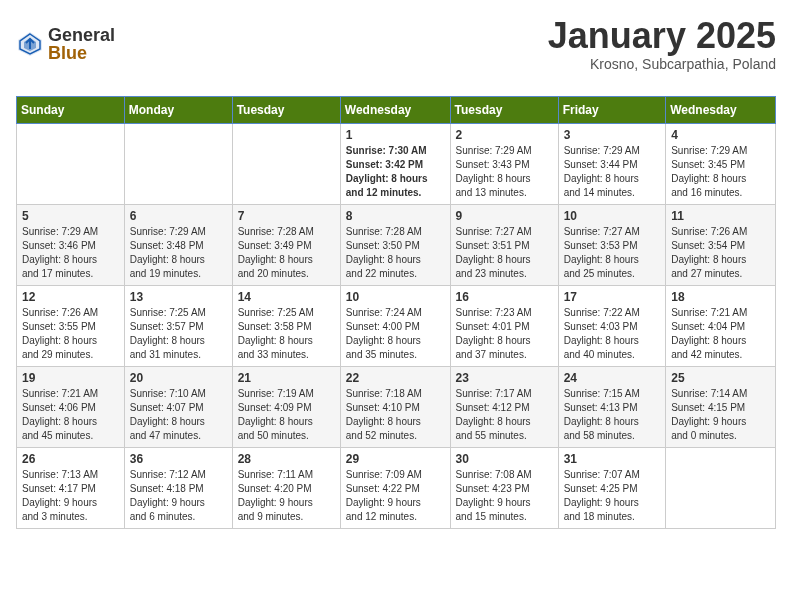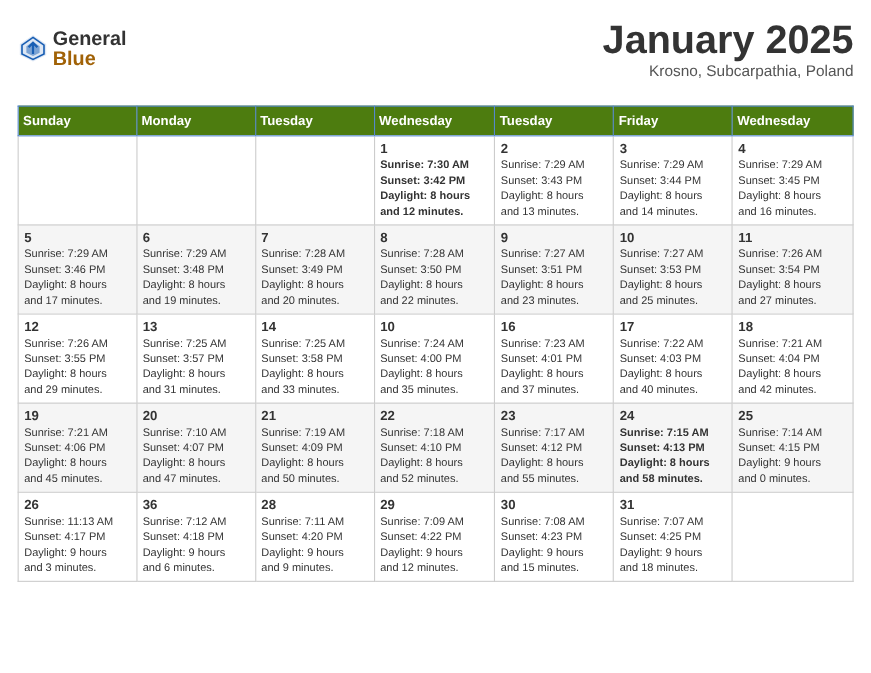--- a/index.html
+++ b/index.html
@@ -295,37 +295,37 @@
         </td>
         <td>
           <div class="day-num">23</div>
           <div class="day-info" style="white-space: pre-line;">Sunrise: 7:17 AM
 Sunset: 4:12 PM
 Daylight: 8 hours
 and 55 minutes.</div>
         </td>
         <td>
           <div class="day-num">24</div>
-          <div class="day-info" style="white-space: pre-line; font-weight: bold;">Sunrise: 7:15 AM
+          <div class="day-info" style="white-space: pre-line;">Sunrise: 7:15 AM
 Sunset: 4:13 PM
 Daylight: 8 hours
 and 58 minutes.</div>
         </td>
         <td>
           <div class="day-num">25</div>
           <div class="day-info" style="white-space: pre-line;">Sunrise: 7:14 AM
 Sunset: 4:15 PM
 Daylight: 9 hours
 and 0 minutes.</div>
         </td>
       </tr>
       <tr>
         <td>
           <div class="day-num">26</div>
-          <div class="day-info" style="white-space: pre-line;">Sunrise: 11:13 AM
+          <div class="day-info" style="white-space: pre-line;">Sunrise: 7:13 AM
 Sunset: 4:17 PM
 Daylight: 9 hours
 and 3 minutes.</div>
         </td>
         <td>
           <div class="day-num">36</div>
           <div class="day-info" style="white-space: pre-line;">Sunrise: 7:12 AM
 Sunset: 4:18 PM
 Daylight: 9 hours
 and 6 minutes.</div>

